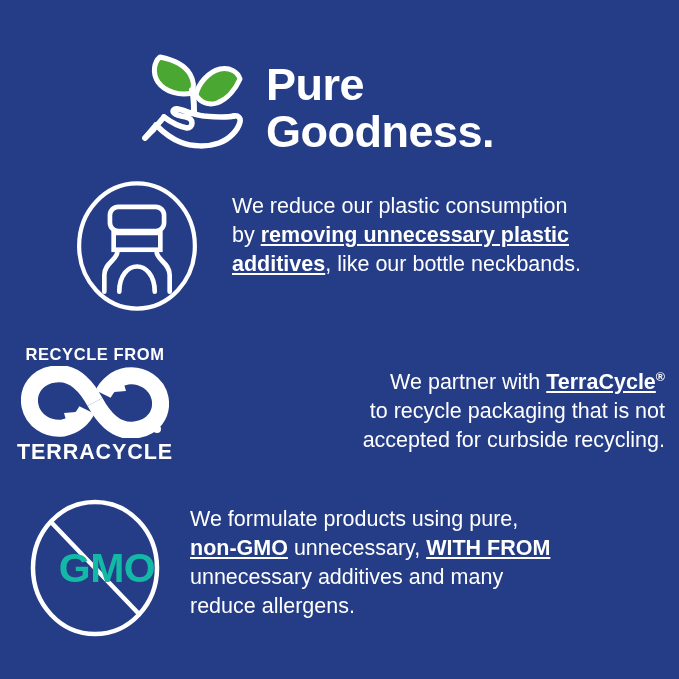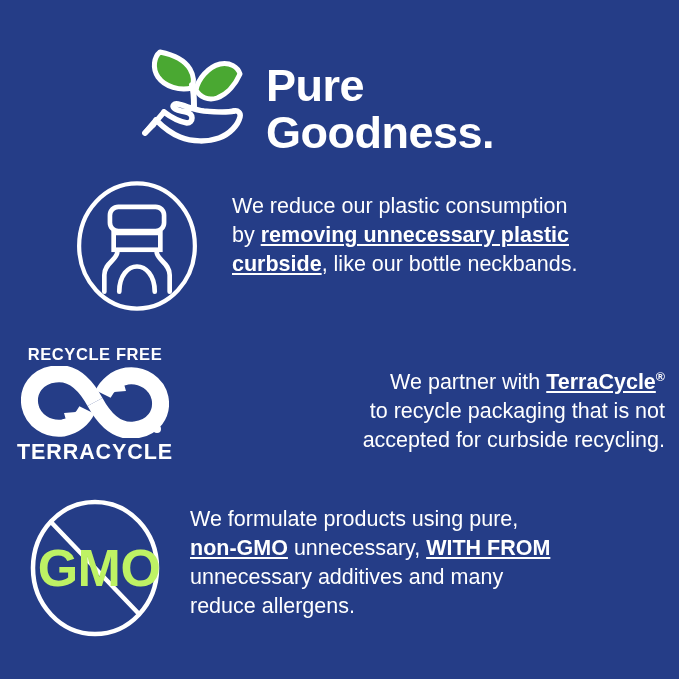--- a/index.html
+++ b/index.html
@@ -8,22 +8,22 @@
     background:#253d87;
     font-family:"Liberation Sans", sans-serif;
     overflow:hidden;
     position:relative;
     -webkit-font-smoothing:antialiased;
   }
   .page{position:relative;width:679px;height:679px;}
 
   
   .header{
-    position:absolute;left:0;top:26px;width:541px;height:130px;
-    display:flex;align-items:flex-end;
+    position:absolute;left:0;top:33px;width:541px;height:130px;
+    display:flex;align-items:center;
   }
   .brand-mark{
     width:112px;height:115px;margin-left:140px;margin-top:10px;flex:none;
   }
   .brand-title{
     margin-left:14px;
     color:#ffffff;
     font-size:45px;
     line-height:47px;
     font-weight:700;
@@ -65,23 +65,23 @@
   }
   .tc-loop{width:148px;height:72px;display:block;}
   .tc-bottom{
     font-size:21.5px;font-weight:700;letter-spacing:.9px;line-height:24px;
     margin-top:2px;
   }
 
   
   .gmo-wrap{position:relative;width:146px;height:146px;}
   .gmo-text{
-    position:absolute;left:4px;top:0;width:146px;height:146px;
+    position:absolute;left:12px;top:0;width:146px;height:146px;
     display:flex;align-items:center;justify-content:center;
-    color:#bef264;font-size:52px;font-weight:700;letter-spacing:-0.5px;
+    color:#14b8a6;font-size:41px;font-weight:700;letter-spacing:-0.5px;
   }
 </style>
 </head>
 <body>
 
 <div class="page">
 
   <div class="header">
 
     <div class="brand-mark">
@@ -123,28 +123,28 @@
           <path d="M54 81 C54 90 40 93 40 106 L40 124" fill="none" stroke="#ffffff" stroke-width="5" stroke-linecap="round"></path>
           <path d="M96 81 C96 90 110 93 110 106 L110 124" fill="none" stroke="#ffffff" stroke-width="5" stroke-linecap="round"></path>
 
           <path d="M56 124 C56 106 66 97 75 97 C84 97 94 106 94 124" fill="none" stroke="#ffffff" stroke-width="5" stroke-linecap="round"></path>
         </svg>
       </div>
     </div>
     <div class="text-col">
         <span class="ln"><span>We reduce our plastic consumption</span></span>
         <span class="ln"><span>by </span><b>removing unnecessary plastic</b></span>
-        <span class="ln"><b>curbside</b><span>, like our bottle neckbands.</span></span>
+        <span class="ln"><b>additives</b><span>, like our bottle neckbands.</span></span>
       </div>
   </div>
 
   <div class="row row-2">
     <div class="icon-col">
       <div class="tc-logo">
-        <div class="tc-top">RECYCLE FREE</div>
+        <div class="tc-top">RECYCLE FROM</div>
         <svg class="tc-loop" viewBox="0 0 148 72" aria-hidden="true">
 
           <path d="M74 36 C62 14 48 6 34 8 C16 10 6 24 9 40 C12 54 26 64 42 62 C54 60 62 52 66 44" fill="none" stroke="#ffffff" stroke-width="17" stroke-linecap="butt"></path>
           <polygon points="43,47 67,45 49,68" fill="#ffffff"></polygon>
 
           <path d="M74 36 C86 58 100 66 114 64 C132 62 142 48 139 32 C136 18 122 8 106 10 C94 12 86 20 82 28" fill="none" stroke="#ffffff" stroke-width="17" stroke-linecap="butt"></path>
           <polygon points="105,25 81,27 99,4" fill="#ffffff"></polygon>
           <circle cx="136" cy="63" r="4" fill="#ffffff"></circle>
         </svg>
         <div class="tc-bottom">TERRACYCLE</div>

